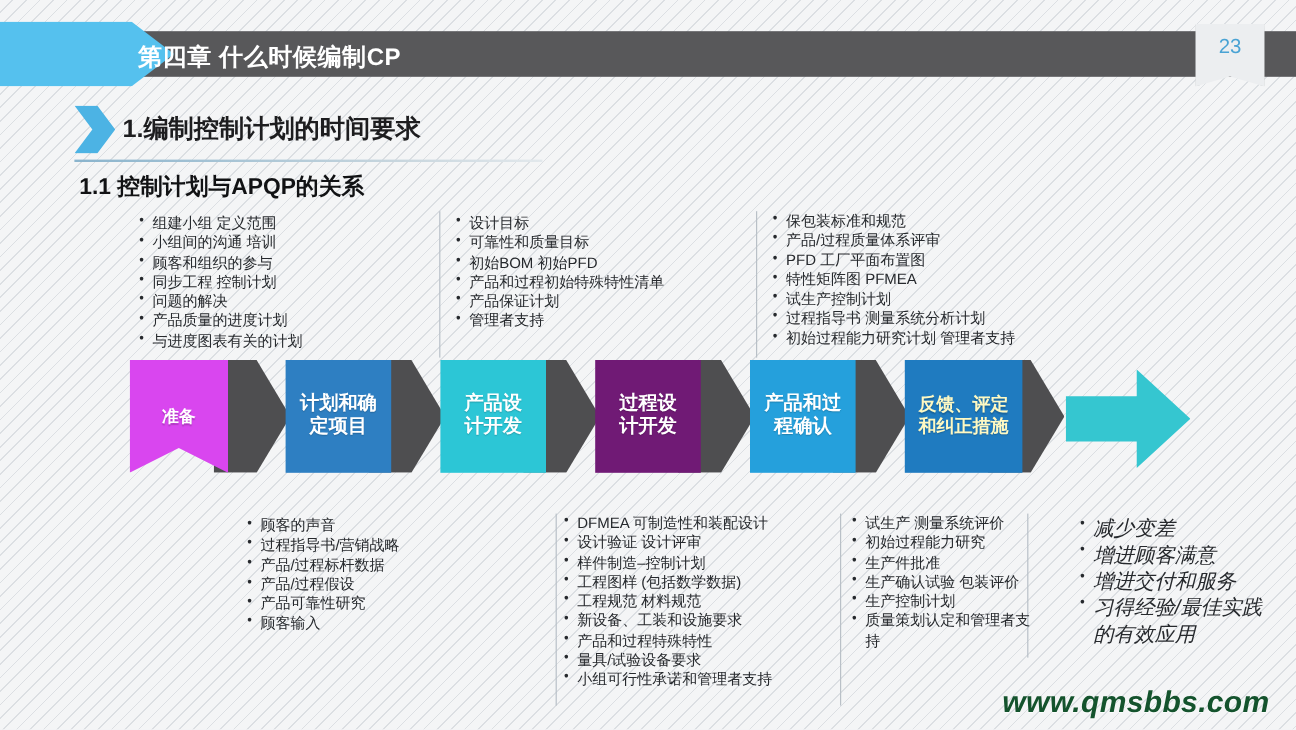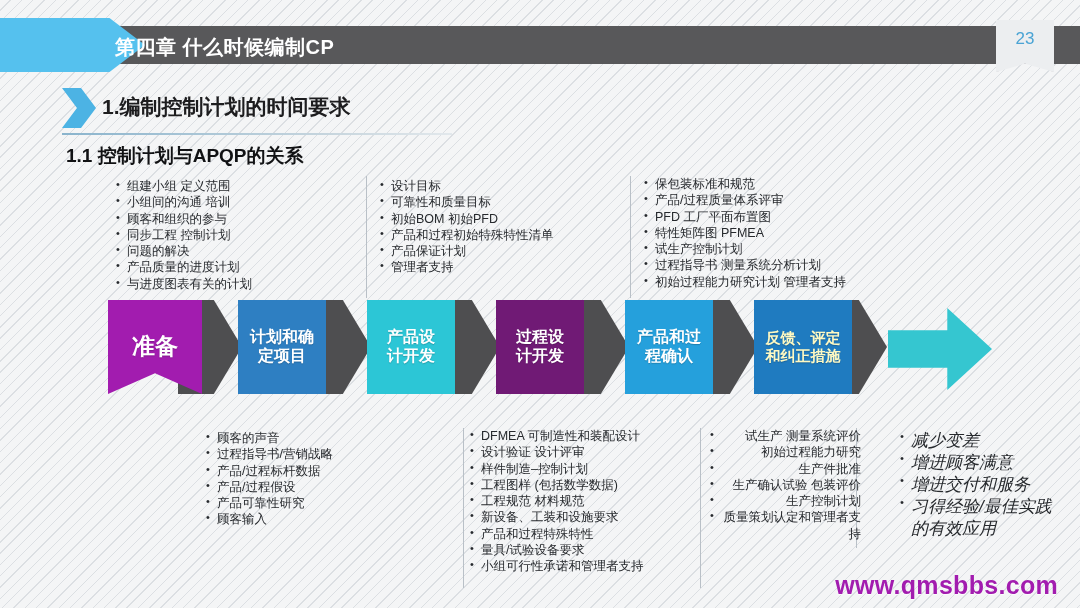--- a/index.html
+++ b/index.html
@@ -84,21 +84,21 @@
   .vsep{position:absolute;width:1px;background:#b9c0c7;}
   #vsep-a{left:366px;top:176px;height:122px;}
   #vsep-b{left:630px;top:176px;height:122px;}
   #vsep-c{left:463px;top:428px;height:160px;}
   #vsep-d{left:700px;top:428px;height:160px;}
   #vsep-e{left:856px;top:428px;height:120px;}
 
   
   #bot-col-1{left:206px;top:430px;font-size:12.5px;}
   #bot-col-2{left:470px;top:428px;font-size:12.5px;}
-  #bot-col-3{left:710px;top:428px;font-size:12.5px;line-height:1.18;text-align:right;}
+  #bot-col-3{left:710px;top:428px;font-size:12.5px;line-height:1.18;}
   #bot-col-4{left:900px;top:430px;font-size:17px;font-style:italic;}
   #bot-col-3 li{white-space:normal;width:140px;}
   #bot-col-4 li{white-space:normal;width:150px;}
 
   
   #process{position:absolute;left:0;top:300px;width:1080px;height:120px;}
 
   
   .wedge{
     position:absolute;top:0;width:64px;height:94px;background:#4e4e50;
@@ -119,22 +119,22 @@
 
   #arrow-end{
     position:absolute;left:888px;top:8px;width:104px;height:82px;
     background:#35c6d0;
     clip-path:polygon(0 27%, 57% 27%, 57% 0, 100% 50%, 57% 100%, 57% 73%, 0 73%);
   }
 
   
   #watermark{
     position:absolute;right:22px;bottom:8px;
-    font-size:25px;font-weight:bold;
-    color:#a21caf;letter-spacing:.3px;
+    font-size:25px;font-weight:bold;font-style:italic;
+    color:#14532d;letter-spacing:.3px;
     text-shadow:0 1px 0 rgba(255,255,255,.75);
     white-space:nowrap;
   }
 </style>
 </head>
 <body>
 
 <div id="slide"></div>
 
 <div id="header-band"></div>
@@ -183,21 +183,21 @@
   </ul>
 
 <div id="process">
   <div id="arrow-end" style="background: rgb(53, 198, 208);"></div>
 <div class="wedge" style="left: 178px; background: rgb(78, 78, 80);"></div>
     <div class="wedge" style="left: 307px; background: rgb(78, 78, 80);"></div>
     <div class="wedge" style="left: 436px; background: rgb(78, 78, 80);"></div>
     <div class="wedge" style="left: 565px; background: rgb(78, 78, 80);"></div>
     <div class="wedge" style="left: 694px; background: rgb(78, 78, 80);"></div>
     <div class="wedge" style="left: 823px; background: rgb(78, 78, 80);"></div>
-    <div class="ribbon notch" style="left: 108px; width: 94px; height: 94px; font-size: 23px; background: #a21caf; color: rgb(255, 255, 255);">
+    <div class="ribbon notch" style="left: 108px; width: 82px; height: 94px; font-size: 14px; background: #d946ef; color: rgb(255, 255, 255);">
       <span style="white-space: pre-line;">准备</span>
     </div>
     <div class="ribbon" style="left: 238px; width: 88px; height: 94px; font-size: 16px; background: rgb(46, 127, 194); color: rgb(255, 255, 255);">
       <span style="white-space: pre-line;">计划和确
 定项目</span>
     </div>
     <div class="ribbon" style="left: 367px; width: 88px; height: 94px; font-size: 16px; background: rgb(44, 198, 214); color: rgb(255, 255, 255);">
       <span style="white-space: pre-line;">产品设
 计开发</span>
     </div>

